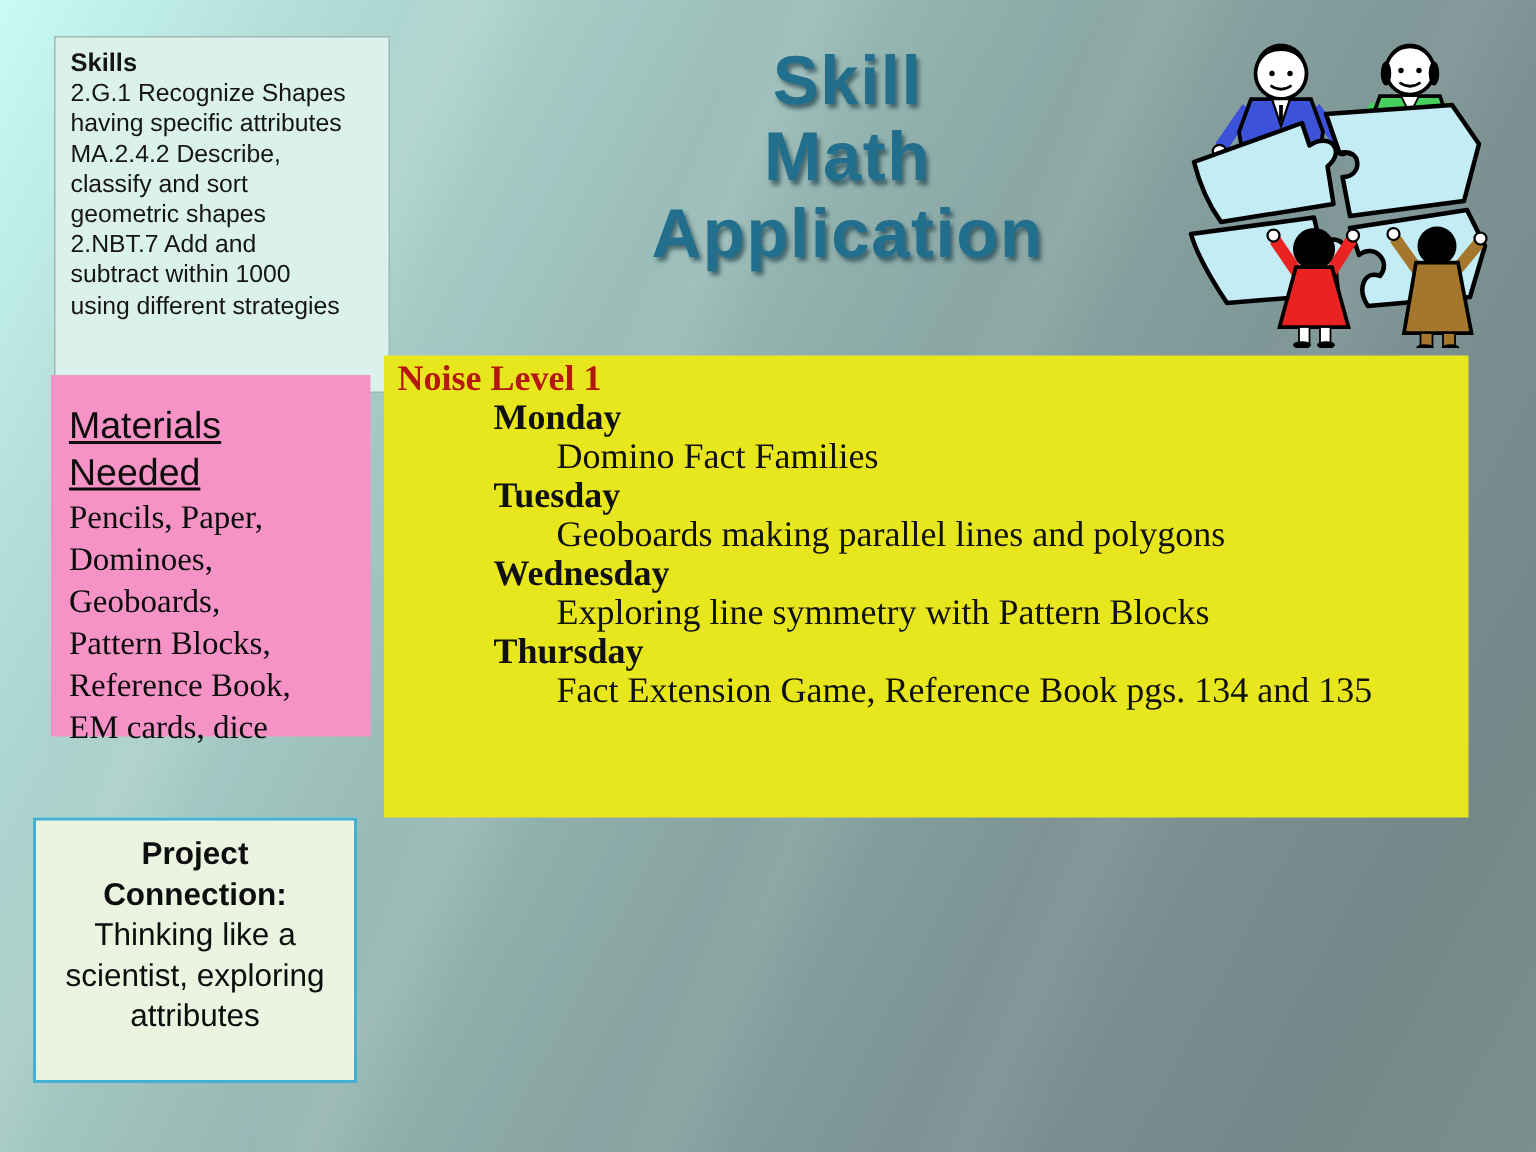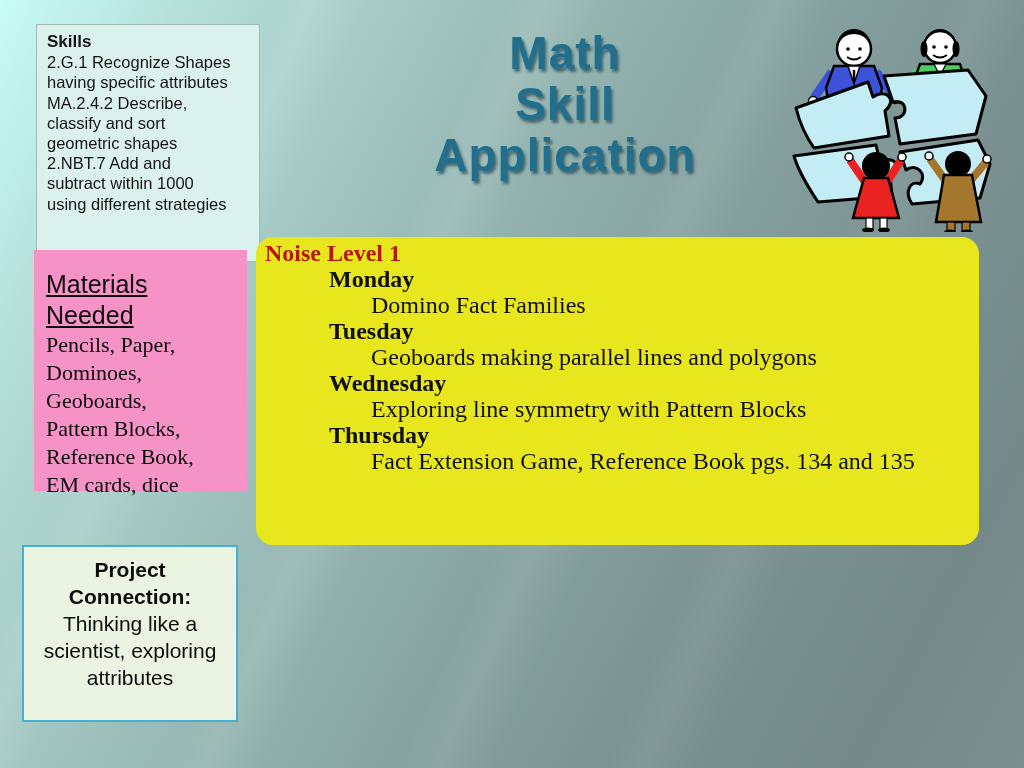--- a/index.html
+++ b/index.html
@@ -39,21 +39,21 @@
     position:absolute; left:34px; top:250px; width:213px; height:241px; box-sizing:border-box;
     background:#f593c6; padding:19px 12px; color:#0c0c0c;
     font-size:22px; line-height:28px;
   }
   .materials-heading { font-size:25px; line-height:31px; text-decoration:underline; white-space:pre-line; }
   .materials-items { white-space:pre-line;font-family:Liberation Serif, serif; }
 
   .schedule-box {
     position:absolute; left:256px; top:237px; width:723px; height:308px; box-sizing:border-box;
     background:#e8e71e; padding:3px 0 0 9px; color:#101010;
-    font-family:"Liberation Serif", serif; font-size:24px; line-height:26px;border-radius:17px;
+    font-family:"Liberation Serif", serif; font-size:24px; line-height:26px;
   }
   .noise-level { font-weight:bold; color:#b5180e; }
   .day-name { font-weight:bold; margin-left:64px; }
   .day-activity { margin-left:106px; white-space:nowrap; }
 
   .project-box {
     position:absolute; left:22px; top:545px; width:216px; height:177px; box-sizing:border-box;
     background:#eaf4e1; border:2px solid #45b1d2; padding:9px 10px 0 10px;
     text-align:center; color:#0d0d0d; font-size:21px; line-height:27px;
   }
@@ -72,22 +72,22 @@
 having specific attributes</div>
     <div class="skills-line">MA.2.4.2 Describe,
 classify and sort
 geometric shapes</div>
     <div class="skills-line">2.NBT.7 Add and
 subtract within 1000
 using different strategies</div>
   </div>
 
   <h1 class="slide-title">
+    <div>Skill</div>
     <div>Math</div>
-    <div>Skill</div>
     <div>Application</div>
   </h1>
 
   <div class="clipart">
     <svg viewBox="0 0 240 220" width="240" height="220">
 
       <g>
         <line x1="60" y1="60" x2="42" y2="86" stroke="#3c52d8" stroke-width="9"></line>
         <line x1="104" y1="60" x2="122" y2="84" stroke="#3c52d8" stroke-width="9"></line>
         <rect x="68" y="100" width="12" height="18" fill="#3c52d8"></rect>

